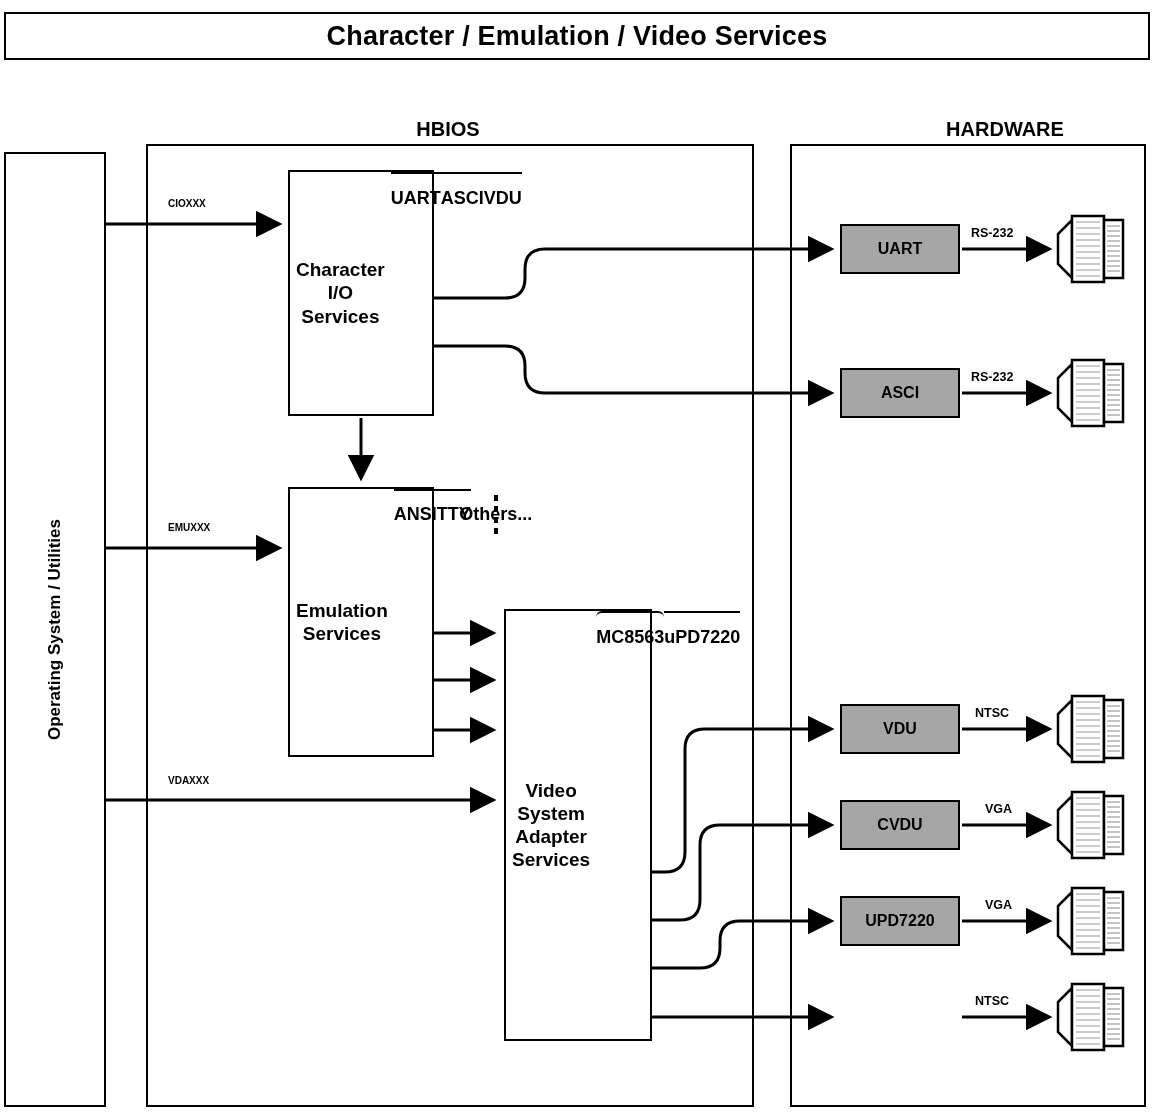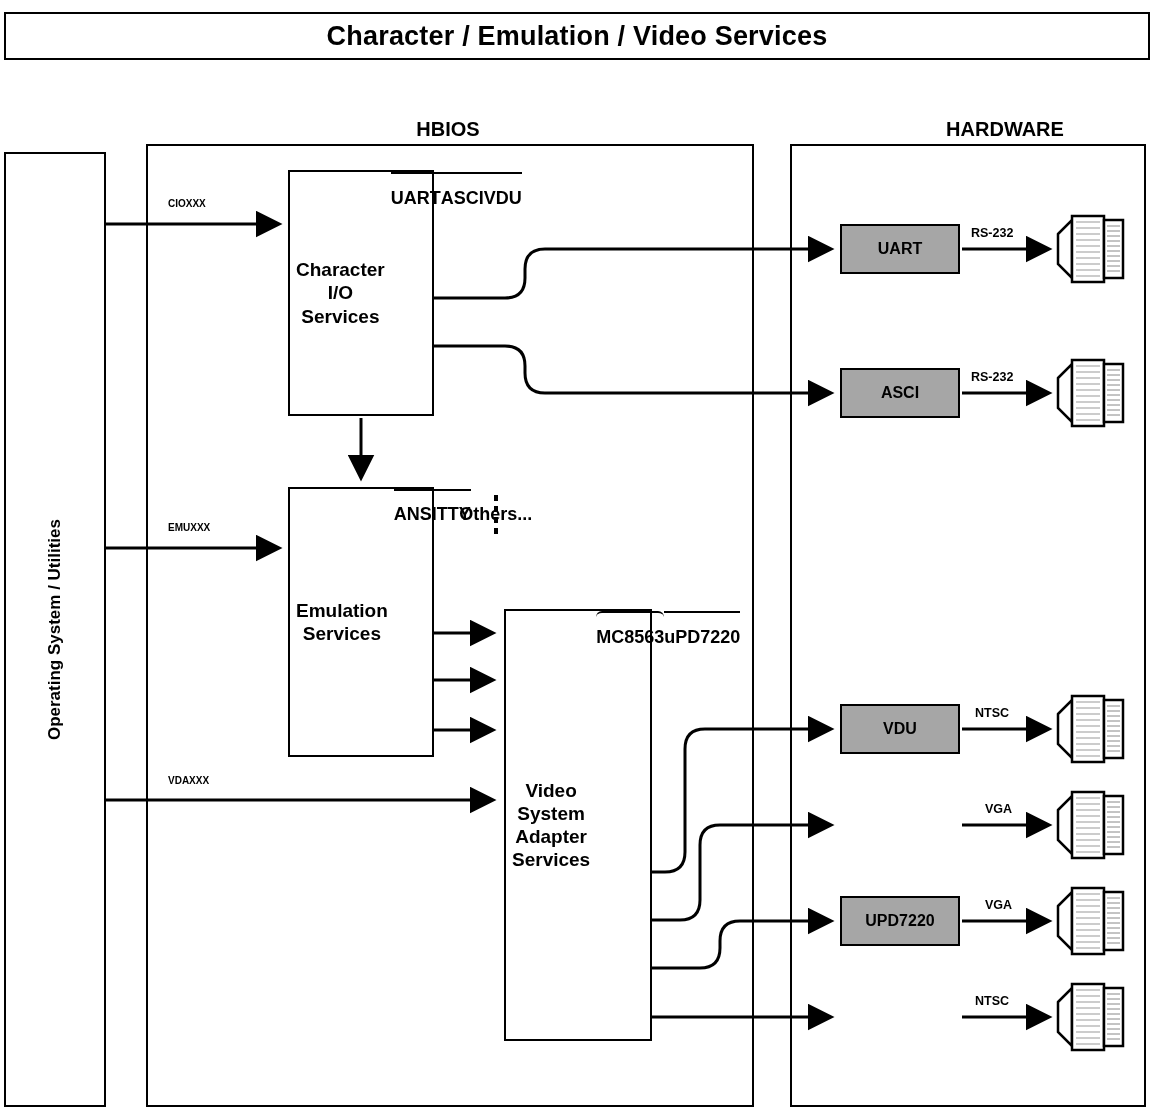--- a/index.html
+++ b/index.html
@@ -160,20 +160,21 @@
         <span>Services</span>
       </span>
     </div>
     <div class="node-row" style="height:48px;border-radius:6px;">MC8563</div>
     <div class="node-row" style="height:48px;">uPD7220</div>
   </div>
 
   <div class="abs hw-box" style="left:840px; top:224px; width:120px; height:50px;">UART</div>
   <div class="abs hw-box" style="left:840px; top:368px; width:120px; height:50px;">ASCI</div>
   <div class="abs hw-box" style="left:840px; top:704px; width:120px; height:50px;">VDU</div>
+  <div class="abs hw-box" style="left:840px; top:800px; width:120px; height:50px;">CVDU</div>
   <div class="abs hw-box" style="left:840px; top:896px; width:120px; height:50px;">UPD7220</div>
 
   <div class="abs conn-label" style="left:971px; top:226px;">RS-232</div>
   <div class="abs conn-label" style="left:971px; top:370px;">RS-232</div>
   <div class="abs conn-label" style="left:975px; top:706px;">NTSC</div>
   <div class="abs conn-label" style="left:985px; top:802px;">VGA</div>
   <div class="abs conn-label" style="left:985px; top:898px;">VGA</div>
   <div class="abs conn-label" style="left:975px; top:994px;">NTSC</div>
 
   <div class="abs api-label" style="left:168px; top:198px;">CIOXXX</div>

